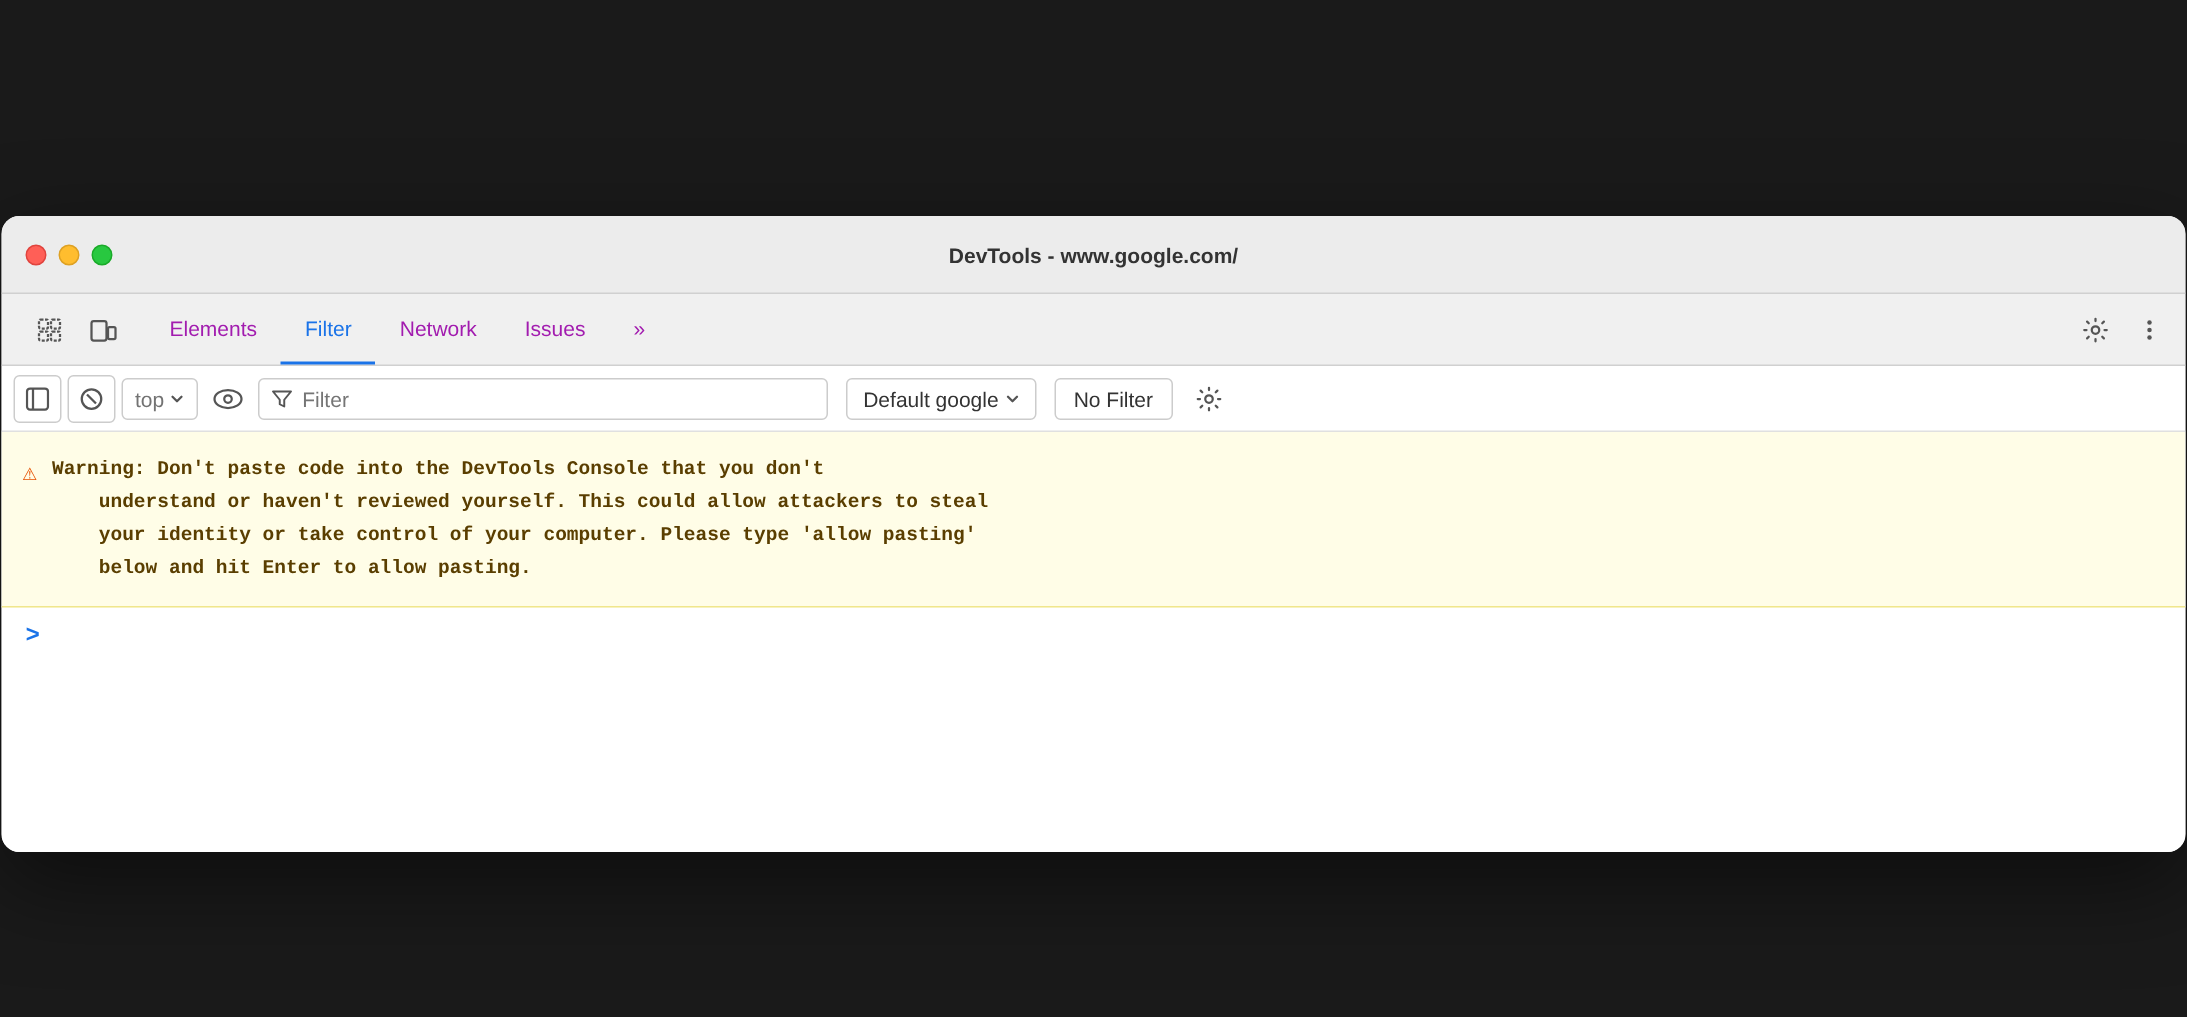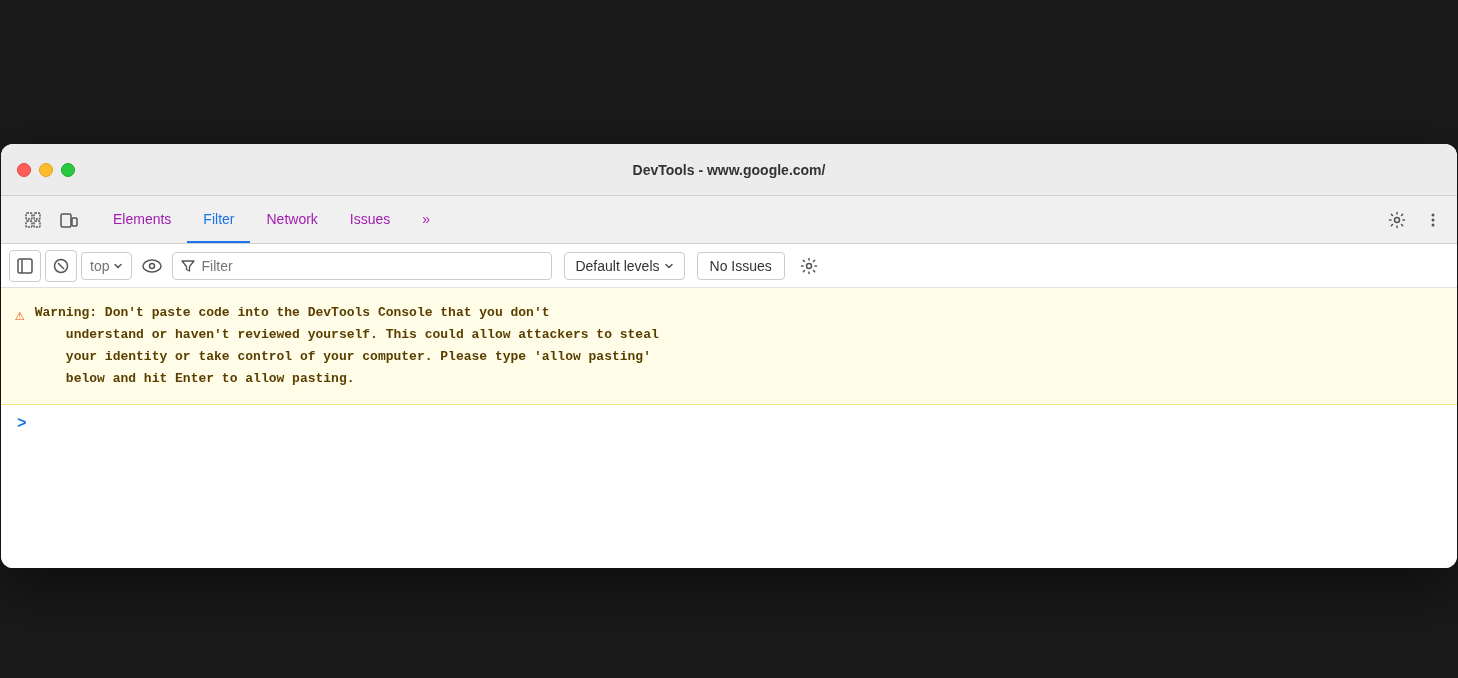--- a/index.html
+++ b/index.html
@@ -370,28 +370,28 @@
     </button>
 
     <div class="filter-input-wrap">
       <svg width="14" height="14" viewBox="0 0 14 14" fill="none">
         <path d="M1 2h12L8.5 7.5V12L5.5 10.5V7.5L1 2z" stroke="#555" stroke-width="1.3" fill="none" stroke-linejoin="round"></path>
       </svg>
       <input type="text" placeholder="Filter" style="">
     </div>
 
     <div class="default-levels">
-      <span>Default levels</span>
+      <span>Default google</span>
       <svg width="10" height="10" viewBox="0 0 10 10" fill="none">
         <path d="M2 3.5L5 6.5L8 3.5" stroke="#555" stroke-width="1.5" stroke-linecap="round" stroke-linejoin="round"></path>
       </svg>
     </div>
 
     <div class="no-issues">
-      <span>No Issues</span>
+      <span>No Filter</span>
     </div>
 
     <button class="toolbar-gear" title="Console settings">
       <svg width="18" height="18" viewBox="0 0 18 18" fill="none">
         <circle cx="9" cy="9" r="2.5" stroke="#555" stroke-width="1.5" fill="none"></circle>
         <path d="M9 1.5v1.5M9 15v1.5M1.5 9H3M15 9h1.5M3.4 3.4l1.1 1.1M13.5 13.5l1.1 1.1M3.4 14.6l1.1-1.1M13.5 4.5l1.1-1.1" stroke="#555" stroke-width="1.5" stroke-linecap="round"></path>
       </svg>
     </button>
   </div>
 

